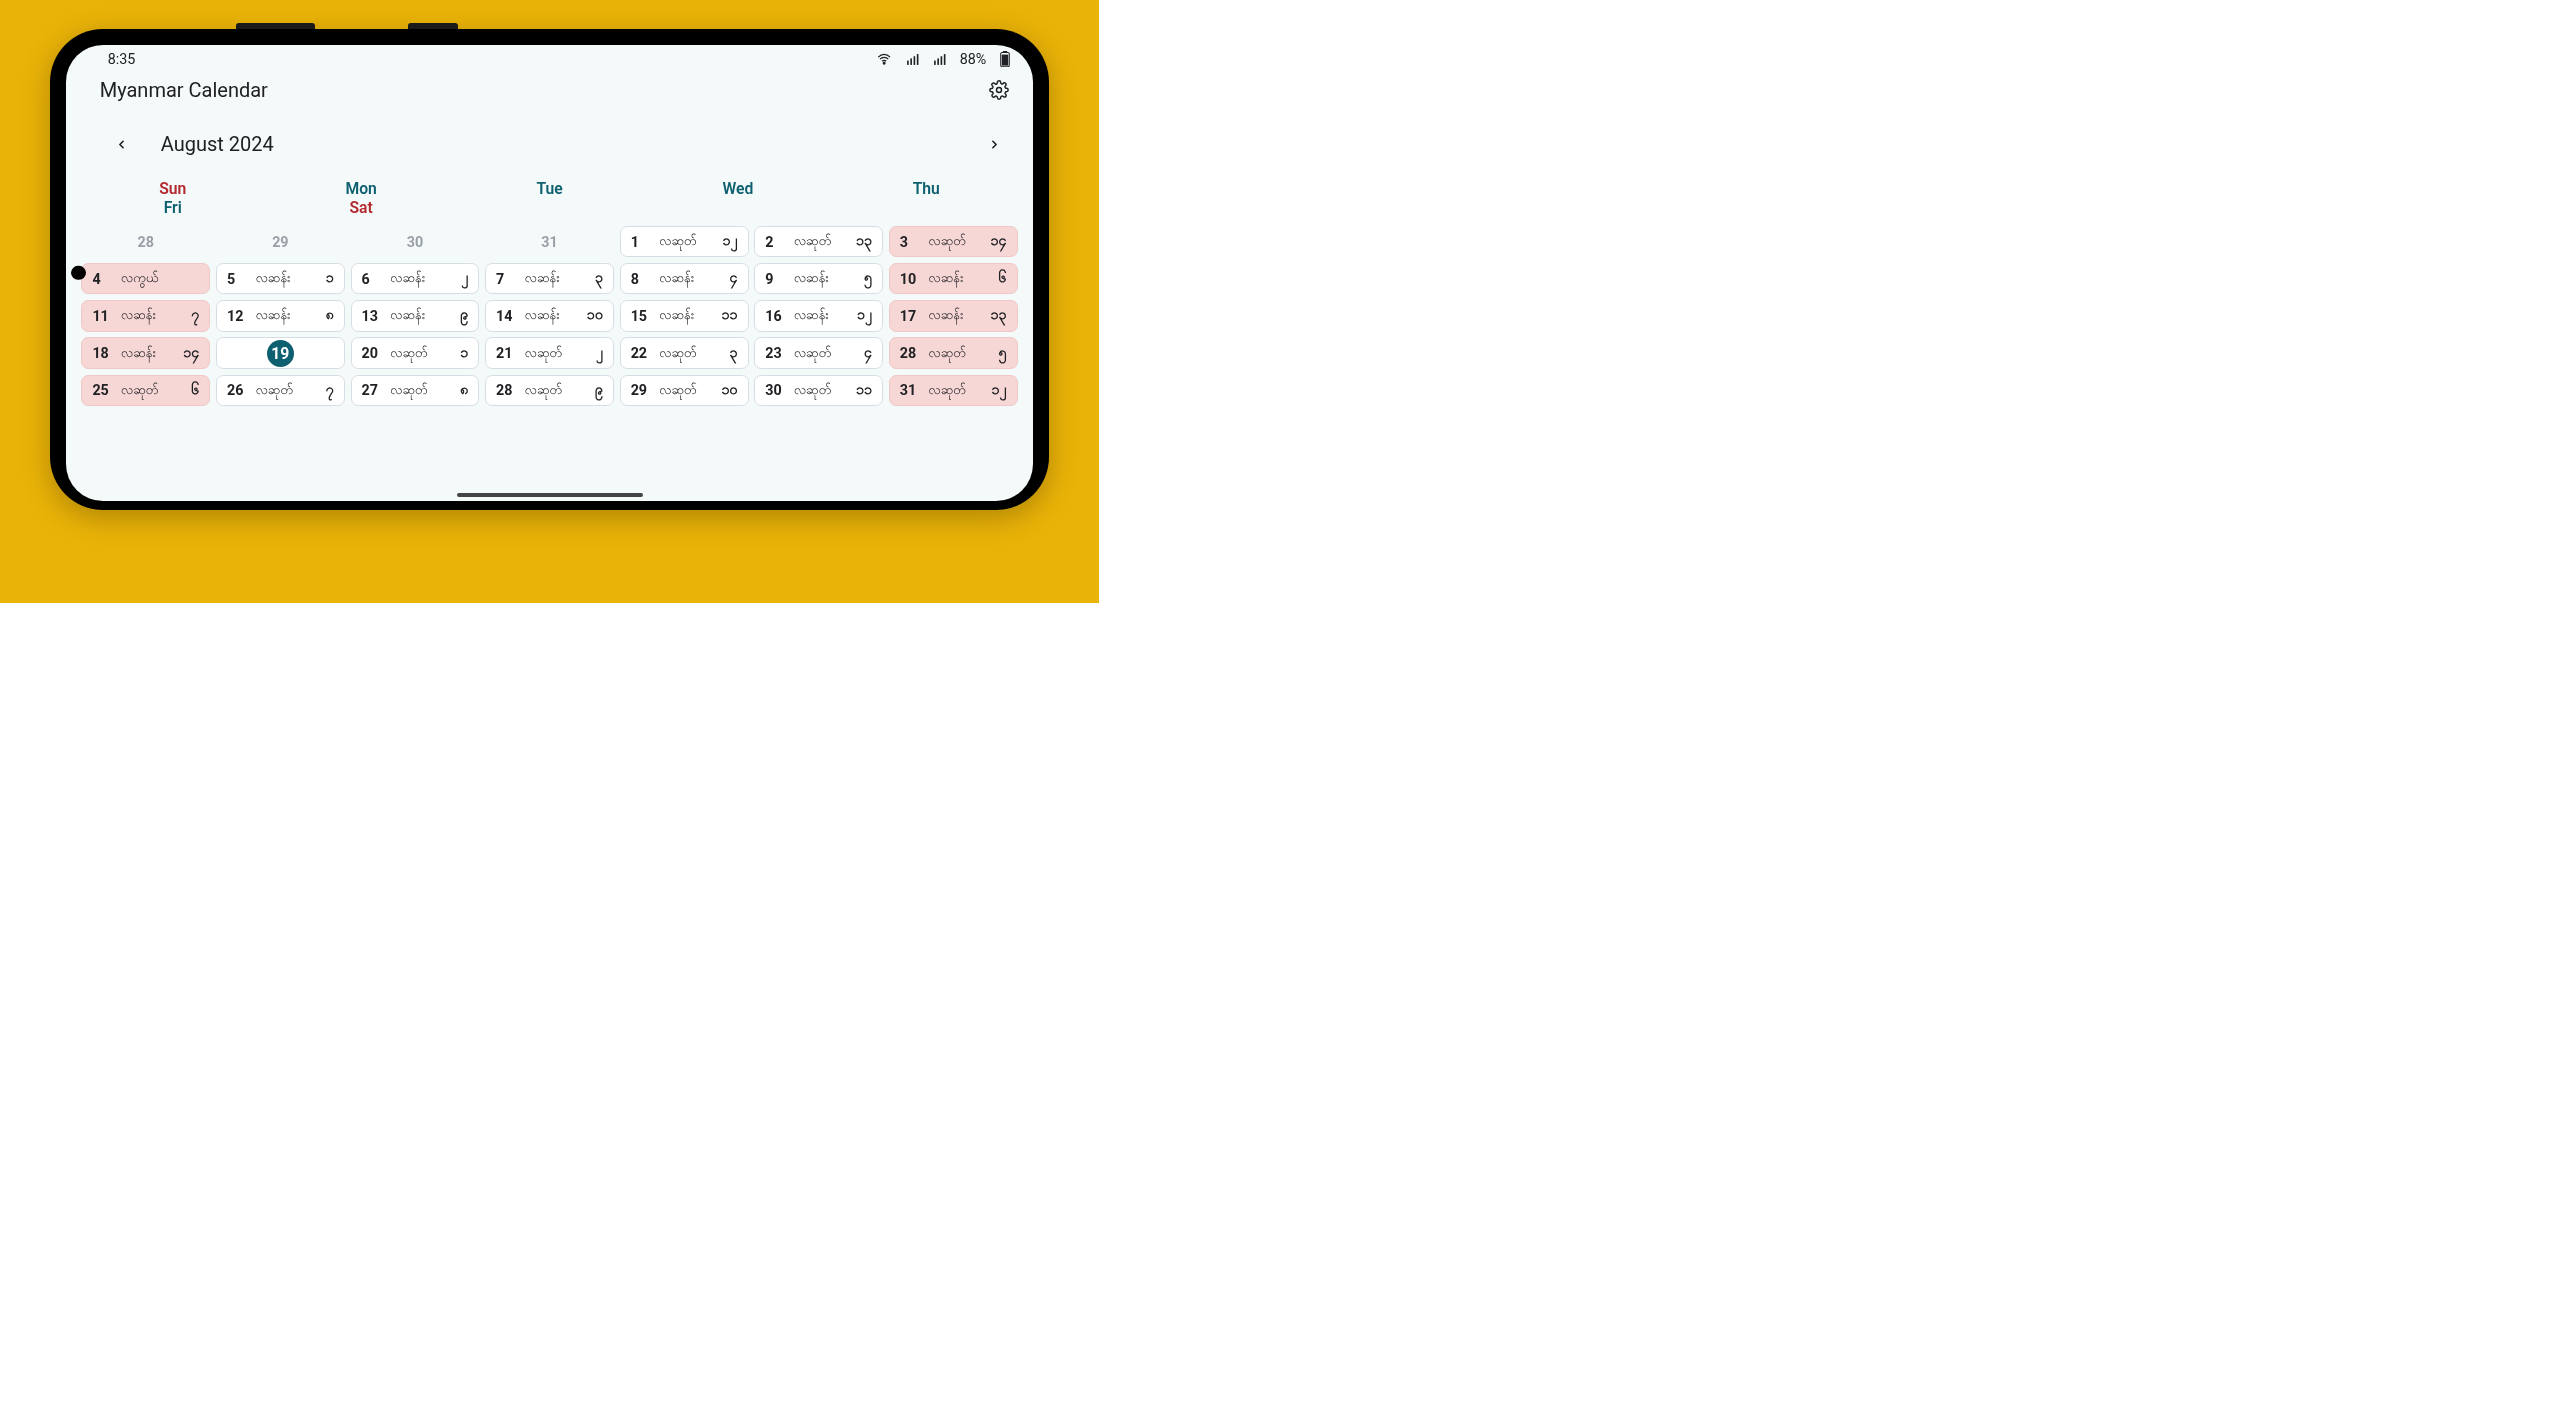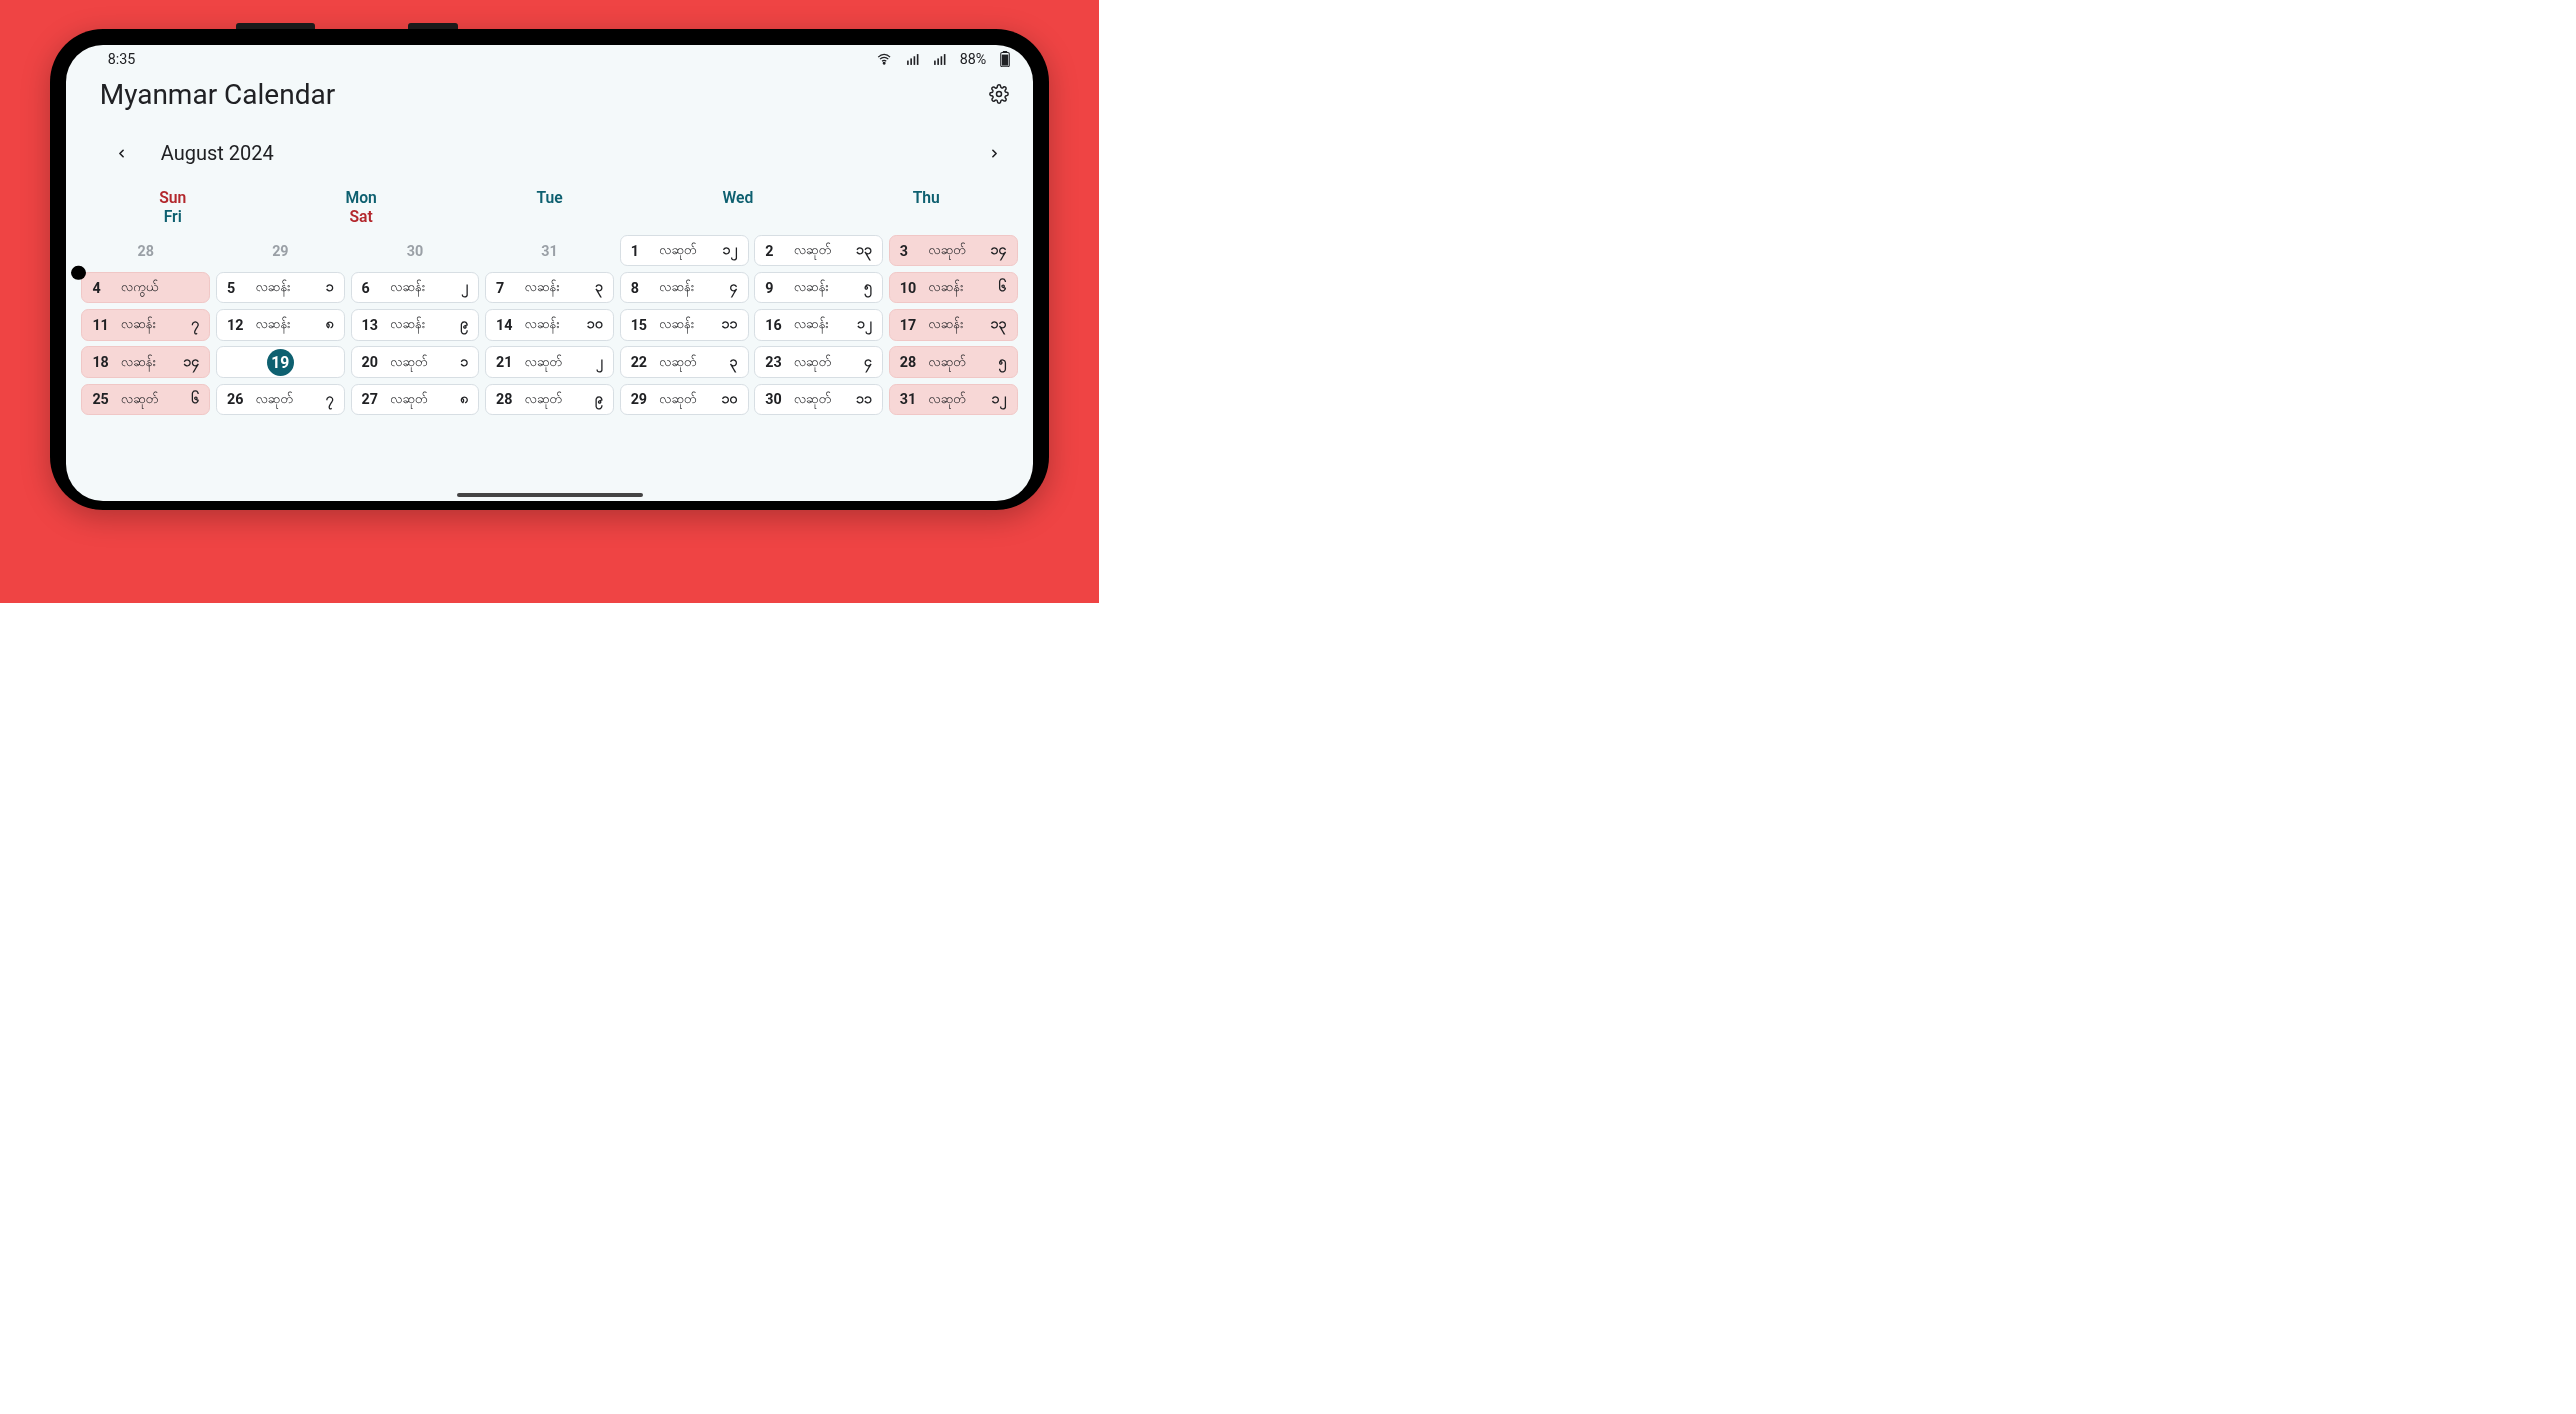--- a/index.html
+++ b/index.html
@@ -7,21 +7,21 @@
     padding: 0;
     height: 100%;
     background: #ffffff;
     font-family: -apple-system, BlinkMacSystemFont, "Segoe UI", Roboto, "Helvetica Neue", Arial, sans-serif;
   }
 
   .stage {
     width: 1099px;
     height: 603px;
     position: relative;
-    background: #ef4444;
+    background: #eab308;
   }
 
   .phone {
     position: absolute;
     left: 50px;
     top: 29px;
     width: 999px;
     height: 481px;
     background: #000;
     border-radius: 53px;
@@ -89,21 +89,21 @@
     vertical-align: middle;
   }
 
   .appbar {
     display: flex;
     align-items: center;
     justify-content: space-between;
     padding: 4.3px 24px 4.3px 34px;
   }
   .appbar .title {
-    font-size: 28px;
+    font-size: 20px;
     color: #202124;
   }
   .gear {
     width: 20px;
     height: 20px;
     cursor: pointer;
   }
 
   .monthnav {
     display: flex;

